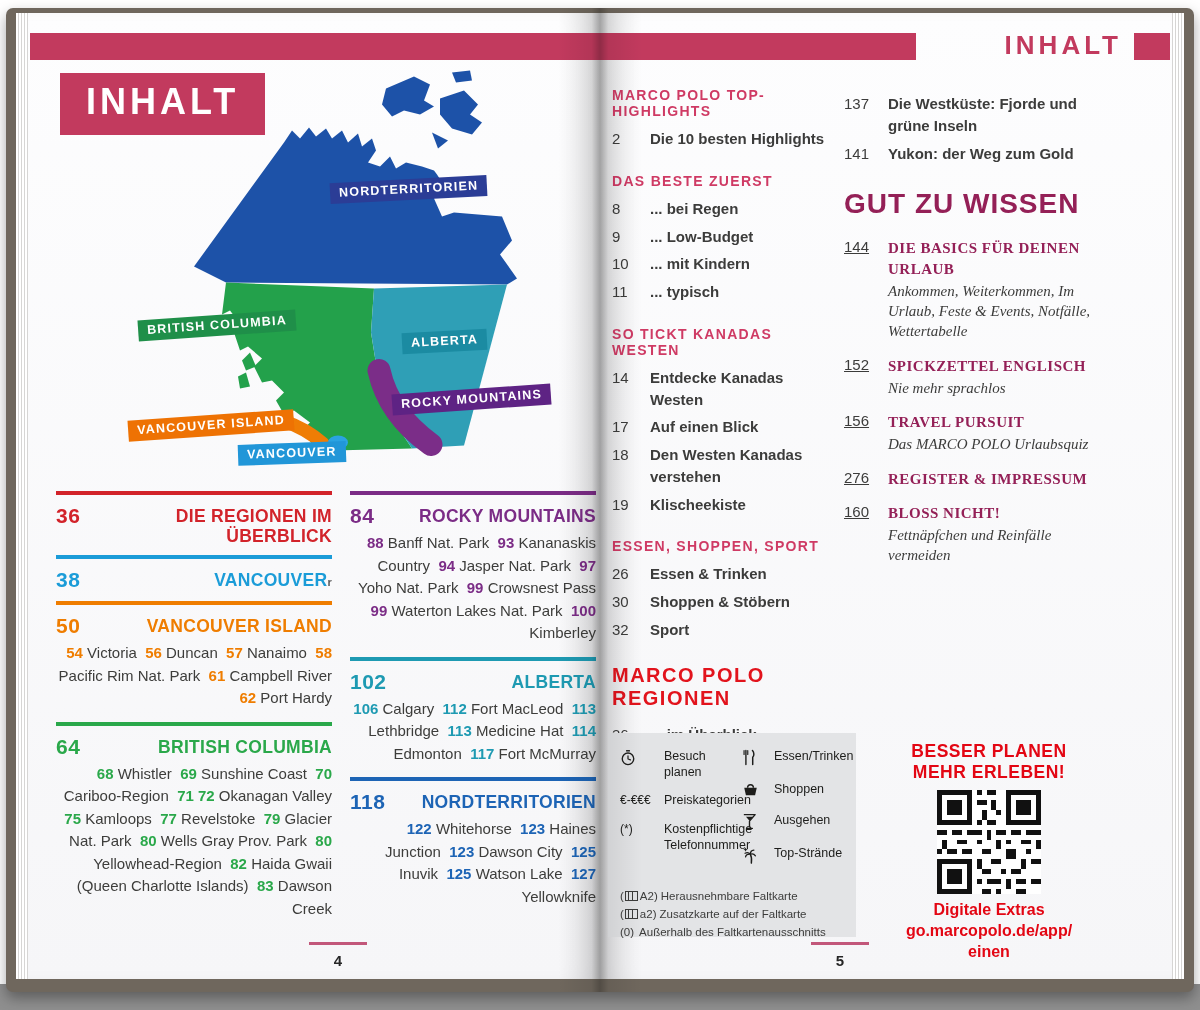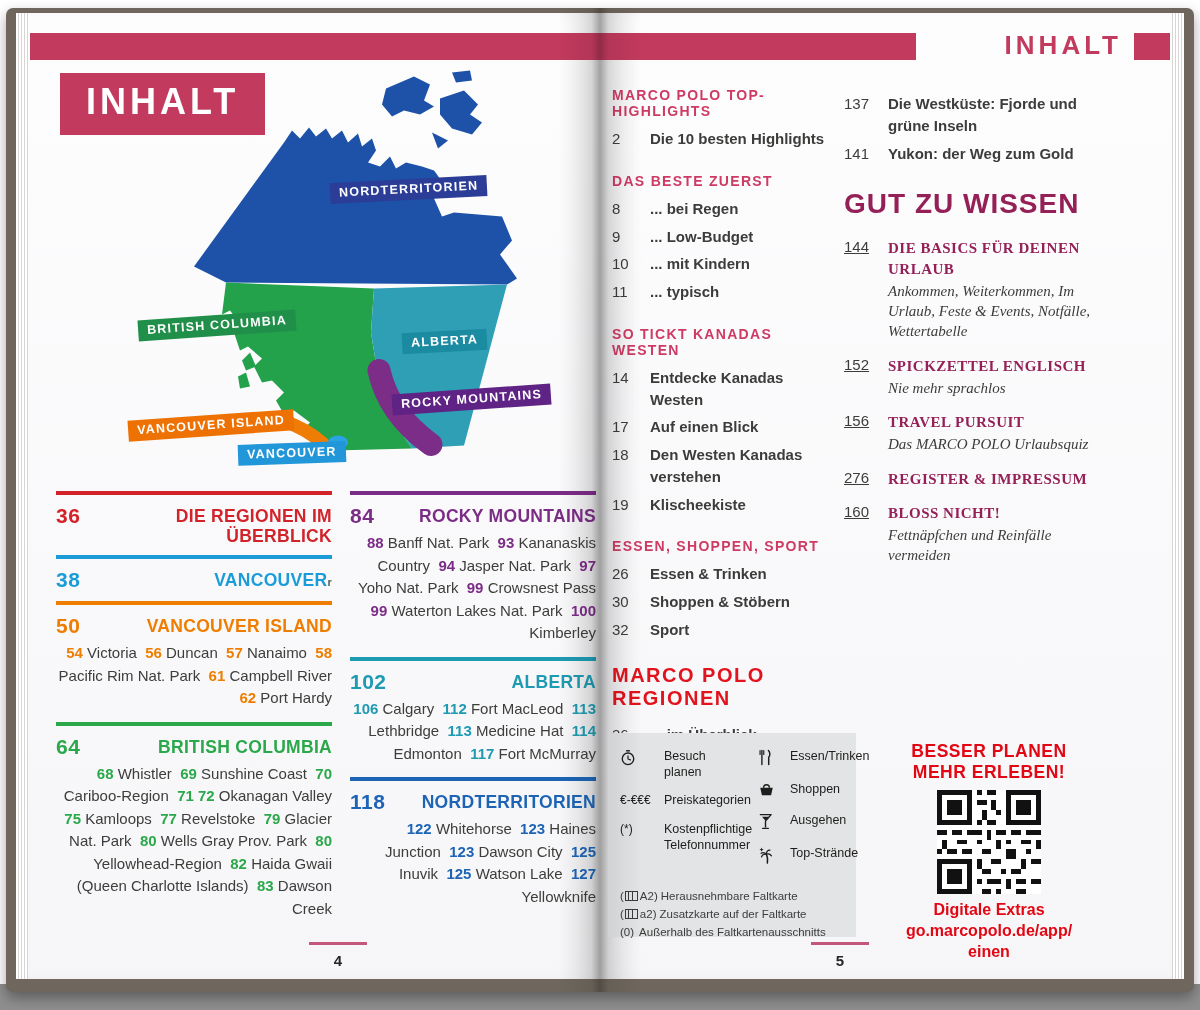--- a/index.html
+++ b/index.html
@@ -74,21 +74,21 @@
   .gut{font-size:28px;font-weight:700;color:#942057;letter-spacing:1px;margin:24px 0 18px;}
   .gsec{display:flex;font-size:15px;margin-bottom:14px;}
   .gnum{flex:none;width:44px;color:#3c3c3b;text-decoration:underline;}
   .gbody{flex:1;font-family:Liberation Serif, serif;}
   .gtitle{font-weight:800;color:#942057;letter-spacing:.5px;line-height:1.35;}
   .gsub{font-style:italic;color:#3c3c3b;line-height:1.35;margin-top:2px;}
 
   
   .legend{position:absolute;left:8px;top:720px;width:248px;height:204px;background:#e3e4e6;
     padding:16px 10px 10px 12px;box-sizing:border-box;}
-  .lg-cols{display:flex;gap:16px;}
+  .lg-cols{display:flex;}
   .lg-left{width:122px;} .lg-right{width:104px;}
   .lrow{display:flex;align-items:flex-start;margin-bottom:13px;font-size:12.5px;color:#1d1d1b;}
   .lsym{flex:none;width:44px;font-size:12px;color:#1d1d1b;}
   .lg-right .lsym{width:32px;}
   .llab{line-height:1.25;}
   .fnotes{margin-top:8px;font-size:11.5px;color:#3c3c3b;line-height:1.55;}
   .fcode{margin:0 3px 0 2px;}
   .mapchip{display:inline-block;width:11px;height:8px;border:1px solid #3c3c3b;vertical-align:-1px;margin-left:1px;
     background:linear-gradient(to right,transparent 2.5px,#3c3c3b 2.5px 3.5px,transparent 3.5px 6.5px,#3c3c3b 6.5px 7.5px,transparent 7.5px);}
 

